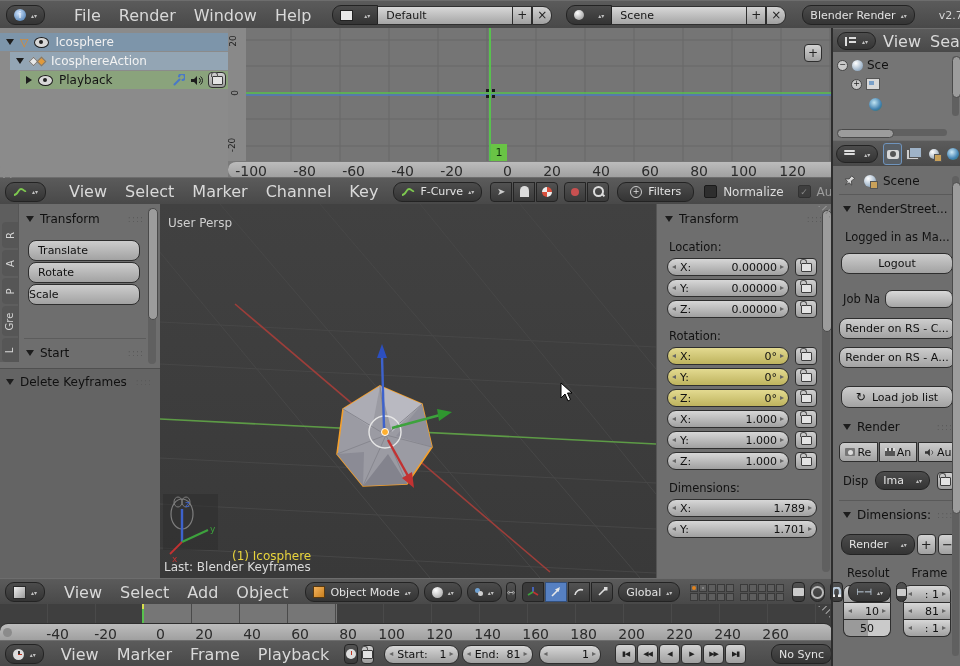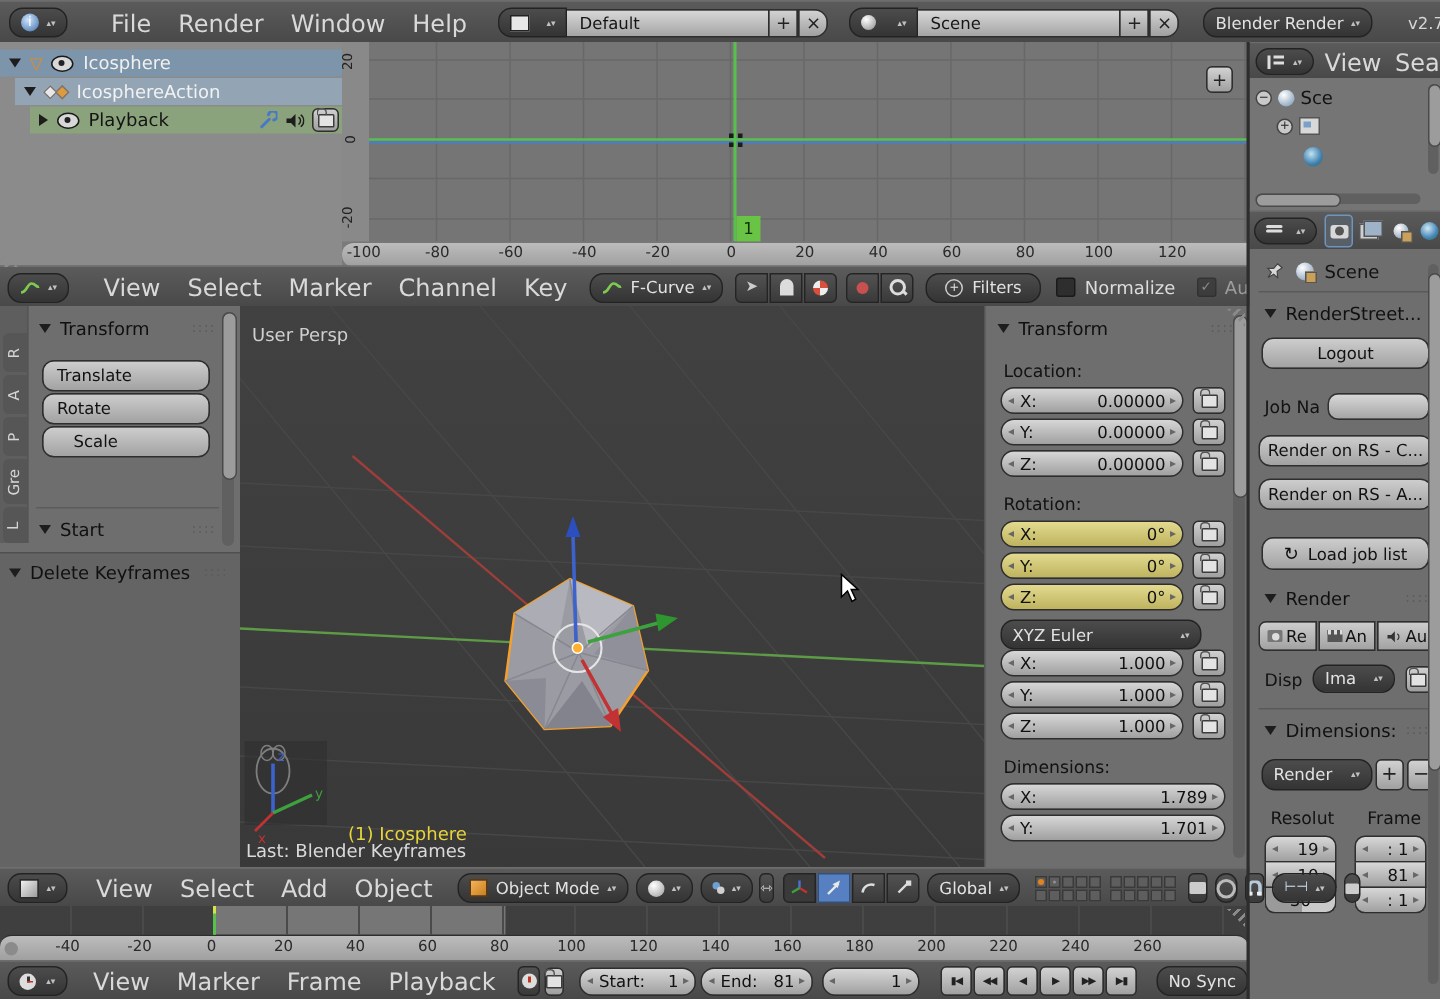--- a/index.html
+++ b/index.html
@@ -32,21 +32,21 @@
   .dots{margin-left:auto;color:#5a5a5a;font-size:9px;letter-spacing:1px;}
   .tri-d{width:0;height:0;border-left:4px solid transparent;border-right:4px solid transparent;border-top:6px solid #1d1d1d;}
   .tri-r{width:0;height:0;border-top:4px solid transparent;border-bottom:4px solid transparent;border-left:6px solid #1d1d1d;}
   .eye{width:13px;height:9px;border:1px solid #1a1a1a;border-radius:50%;background:#d8d8d8;position:relative;flex:none;}
   .eye::after{content:"";position:absolute;left:4px;top:2px;width:4px;height:4px;border-radius:50%;background:#222;}
   .padlock{width:9px;height:7px;background:#e3e3e3;border:1px solid #3c3c3c;border-radius:1px;position:relative;margin-top:4px;}
   .padlock::before{content:"";position:absolute;top:-5px;left:-2px;width:5px;height:4px;border:1.5px solid #555;border-bottom:none;border-radius:3px 3px 0 0;}
   .lockbtn{width:20px;height:16px;background:linear-gradient(#d0d0d0,#9e9e9e);border:1px solid #2e2e2e;border-radius:4px;
       display:flex;align-items:flex-start;justify-content:center;}
   .cb{width:11px;height:11px;background:#2e2e2e;border:1px solid #1a1a1a;border-radius:2px;display:flex;align-items:center;justify-content:center;color:#b5b5b5;font-size:9px;flex:none;}
-  .tick{flex:none;text-align:center;font-size:10px;color:#2b2b2b;}
+  .tick{flex:none;text-align:right;font-size:14px;color:#2b2b2b;}
   .grip{background:repeating-linear-gradient(135deg,#8a8a8a 0 2px,transparent 2px 5px);}
   .vscroll{background:#606060;border-radius:5px;}
   .vscroll .pill{background:#9c9c9c;border:1px solid #4a4a4a;border-radius:5px;}
   .field-slider{background:linear-gradient(90deg,#9a9a9a 0 52%,#cacaca 52%);}
   .rot .nf{background:linear-gradient(#e3da90,#beb35e);}
   .layergrid{display:grid;grid-template-columns:repeat(5,8px);grid-template-rows:repeat(2,8px);gap:1px;}
   .layercell{background:#5e5e5e;border:1px solid #3a3a3a;position:relative;}
   .layercell.on::after{content:"";position:absolute;inset:1px;border-radius:50%;background:#e0821e;}
   .layercell.dot::after{content:"";position:absolute;inset:2px;border-radius:50%;background:#909090;}
 </style>
@@ -313,20 +313,21 @@
           <i style="position:absolute;left:6px;top:6px;width:6px;height:6px;background:#c9a15a;border:1px solid #555;"></i>
         </span>
       <span style="font-size:12px;">Scene</span>
     </div>
     <div style="border-top:1px solid #5a5a5a;margin:0 6px;"></div>
 
     <div class="panelhdr" style="padding:7px 8px 0 10px;text-align:center;">
       <span class="tri-d"></span>
       <span style="overflow:hidden;white-space:nowrap;max-width:92px;">RenderStreet...</span>
     </div>
+    <div style="padding:14px 0 0 12px;font-size:11.5px;white-space:nowrap;">Logged in as Ma...</div>
     <div class="btn" style="margin:9px 8px 0 8px;height:19px;">Logout</div>
     <div class="row" style="margin:16px 8px 0 10px;gap:5px;">
       <span style="font-size:11.5px;white-space:nowrap;">Job Na</span>
       <span class="lf" style="flex:1;height:16px;border-radius:7px;"></span>
     </div>
     <div class="btn" style="margin:10px 6px 0 6px;height:19px;font-size:11px;">Render on RS - C...</div>
     <div class="btn" style="margin:8px 6px 0 6px;height:19px;font-size:11px;">Render on RS - A...</div>
     <div class="btn" style="margin:18px 8px 0 8px;height:20px;gap:6px;">
       <span style="font-size:12px;">↻</span>
       <span>Load job list</span>
@@ -448,21 +449,21 @@
     </div>
 
     <div class="panelhdr" style="position:absolute;left:26px;top:8px;width:118px;">
       <span class="tri-d"></span>
       <span>Transform</span>
       <span class="dots">::::</span>
     </div>
     <div style="position:absolute;left:28px;top:36px;width:112px;">
         <div class="btn" style="height:19px;margin-bottom:1px;justify-content:flex-start;padding-left:9px;">Translate</div>
         <div class="btn" style="height:19px;margin-bottom:1px;justify-content:flex-start;padding-left:9px;">Rotate</div>
-        <div class="btn" style="height:19px;margin-bottom:1px;justify-content:flex-start;padding-left:20px;">Scale</div>
+        <div class="btn" style="height:19px;margin-bottom:1px;justify-content:flex-start;padding-left:0;">Scale</div>
       </div>
     <div style="position:absolute;left:24px;top:134px;width:122px;border-top:1px solid #5c5c5c;"></div>
     <div class="panelhdr" style="position:absolute;left:26px;top:142px;width:118px;">
       <span class="tri-d"></span>
       <span>Start</span>
       <span class="dots">::::</span>
     </div>
     <div class="vscroll abs" style="left:148px;top:4px;width:8px;height:156px;">
         <div class="pill" style="width:8px;height:110px;"></div>
       </div>
@@ -617,24 +618,20 @@
           <span class="ar">◂</span>
             <span class="ax">Z:</span>
             <span class="val">0°</span>
             <span class="ar">▸</span>
         </div>
         <span class="lockbtn">
             <span class="padlock"></span>
           </span>
       </div>
       </div>
-    <div class="ds" style="margin:3px 0 0 10px;width:118px;height:18px;">
-      <span>XYZ Euler</span>
-        <span class="updn">▴▾</span>
-    </div>
     <div>
         <div class="row" style="padding:0 0 3px 10px;gap:6px;">
         <div class="nf" style="width:112px;">
           <span class="ar">◂</span>
             <span class="ax">X:</span>
             <span class="val">1.000</span>
             <span class="ar">▸</span>
         </div>
         <span class="lockbtn">
             <span class="padlock"></span>
@@ -858,21 +855,21 @@
         <span class="ar">▸</span>
     </div>
     <div class="row" style="margin-left:14px;gap:1px;">
         <span class="sq" style="width:19px;height:18px;font-size:7px;letter-spacing:-1px;">▮◀</span>
         <span class="sq" style="width:19px;height:18px;font-size:7px;letter-spacing:-1px;">◀◀</span>
         <span class="sq" style="width:19px;height:18px;font-size:7px;letter-spacing:-1px;">◀</span>
         <span class="sq" style="width:19px;height:18px;font-size:7px;letter-spacing:-1px;">▶</span>
         <span class="sq" style="width:19px;height:18px;font-size:7px;letter-spacing:-1px;">▶▶</span>
         <span class="sq" style="width:19px;height:18px;font-size:7px;letter-spacing:-1px;">▶▮</span>
       </div>
-    <div class="ds" style="margin-left:13px;width:62px;justify-content:center;">
+    <div class="ds" style="margin-left:25px;width:62px;justify-content:center;">
       <span>No Sync</span>
     </div>
   </div>
 
   <div class="abs" style="left:831px;top:28px;width:2px;height:638px;background:#2d2d2d;"></div>
   <div class="abs grip" style="left:818px;top:206px;width:12px;height:12px;clip-path:polygon(100% 0,0 0,100% 100%);"></div>
   <div class="abs grip" style="left:0px;top:166px;width:12px;height:12px;clip-path:polygon(0 0,0 100%,100% 100%);"></div>
   <div class="abs grip" style="left:818px;top:606px;width:12px;height:12px;clip-path:polygon(100% 0,0 0,100% 100%);"></div>
 
 </div>

